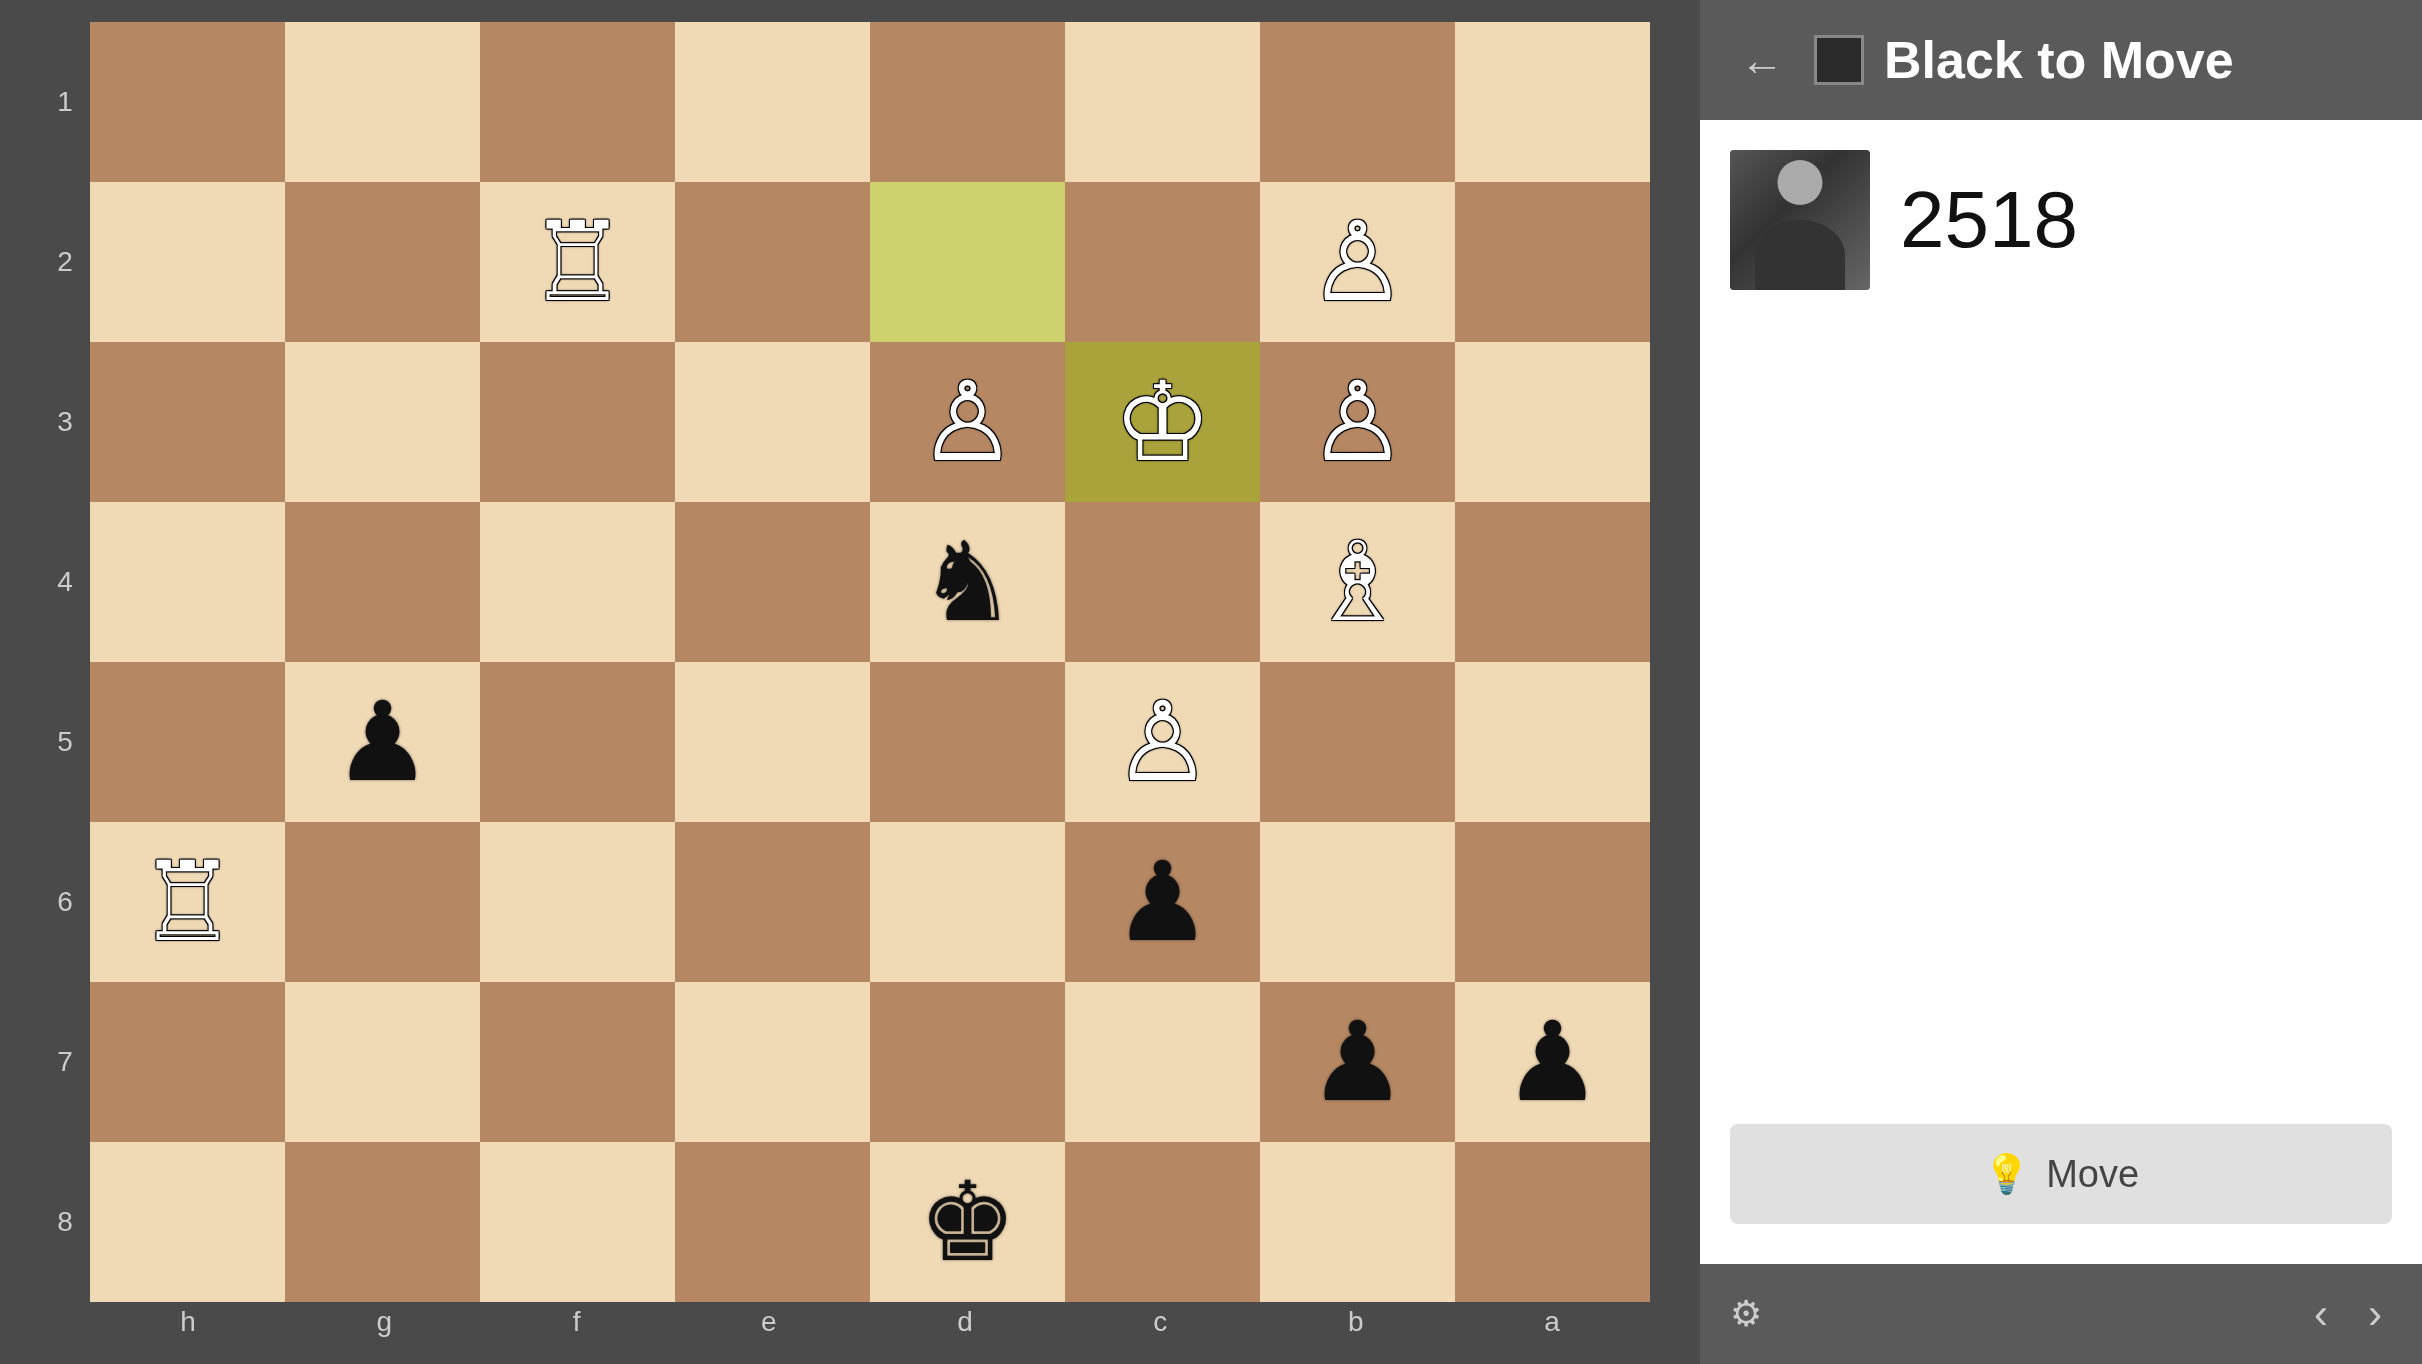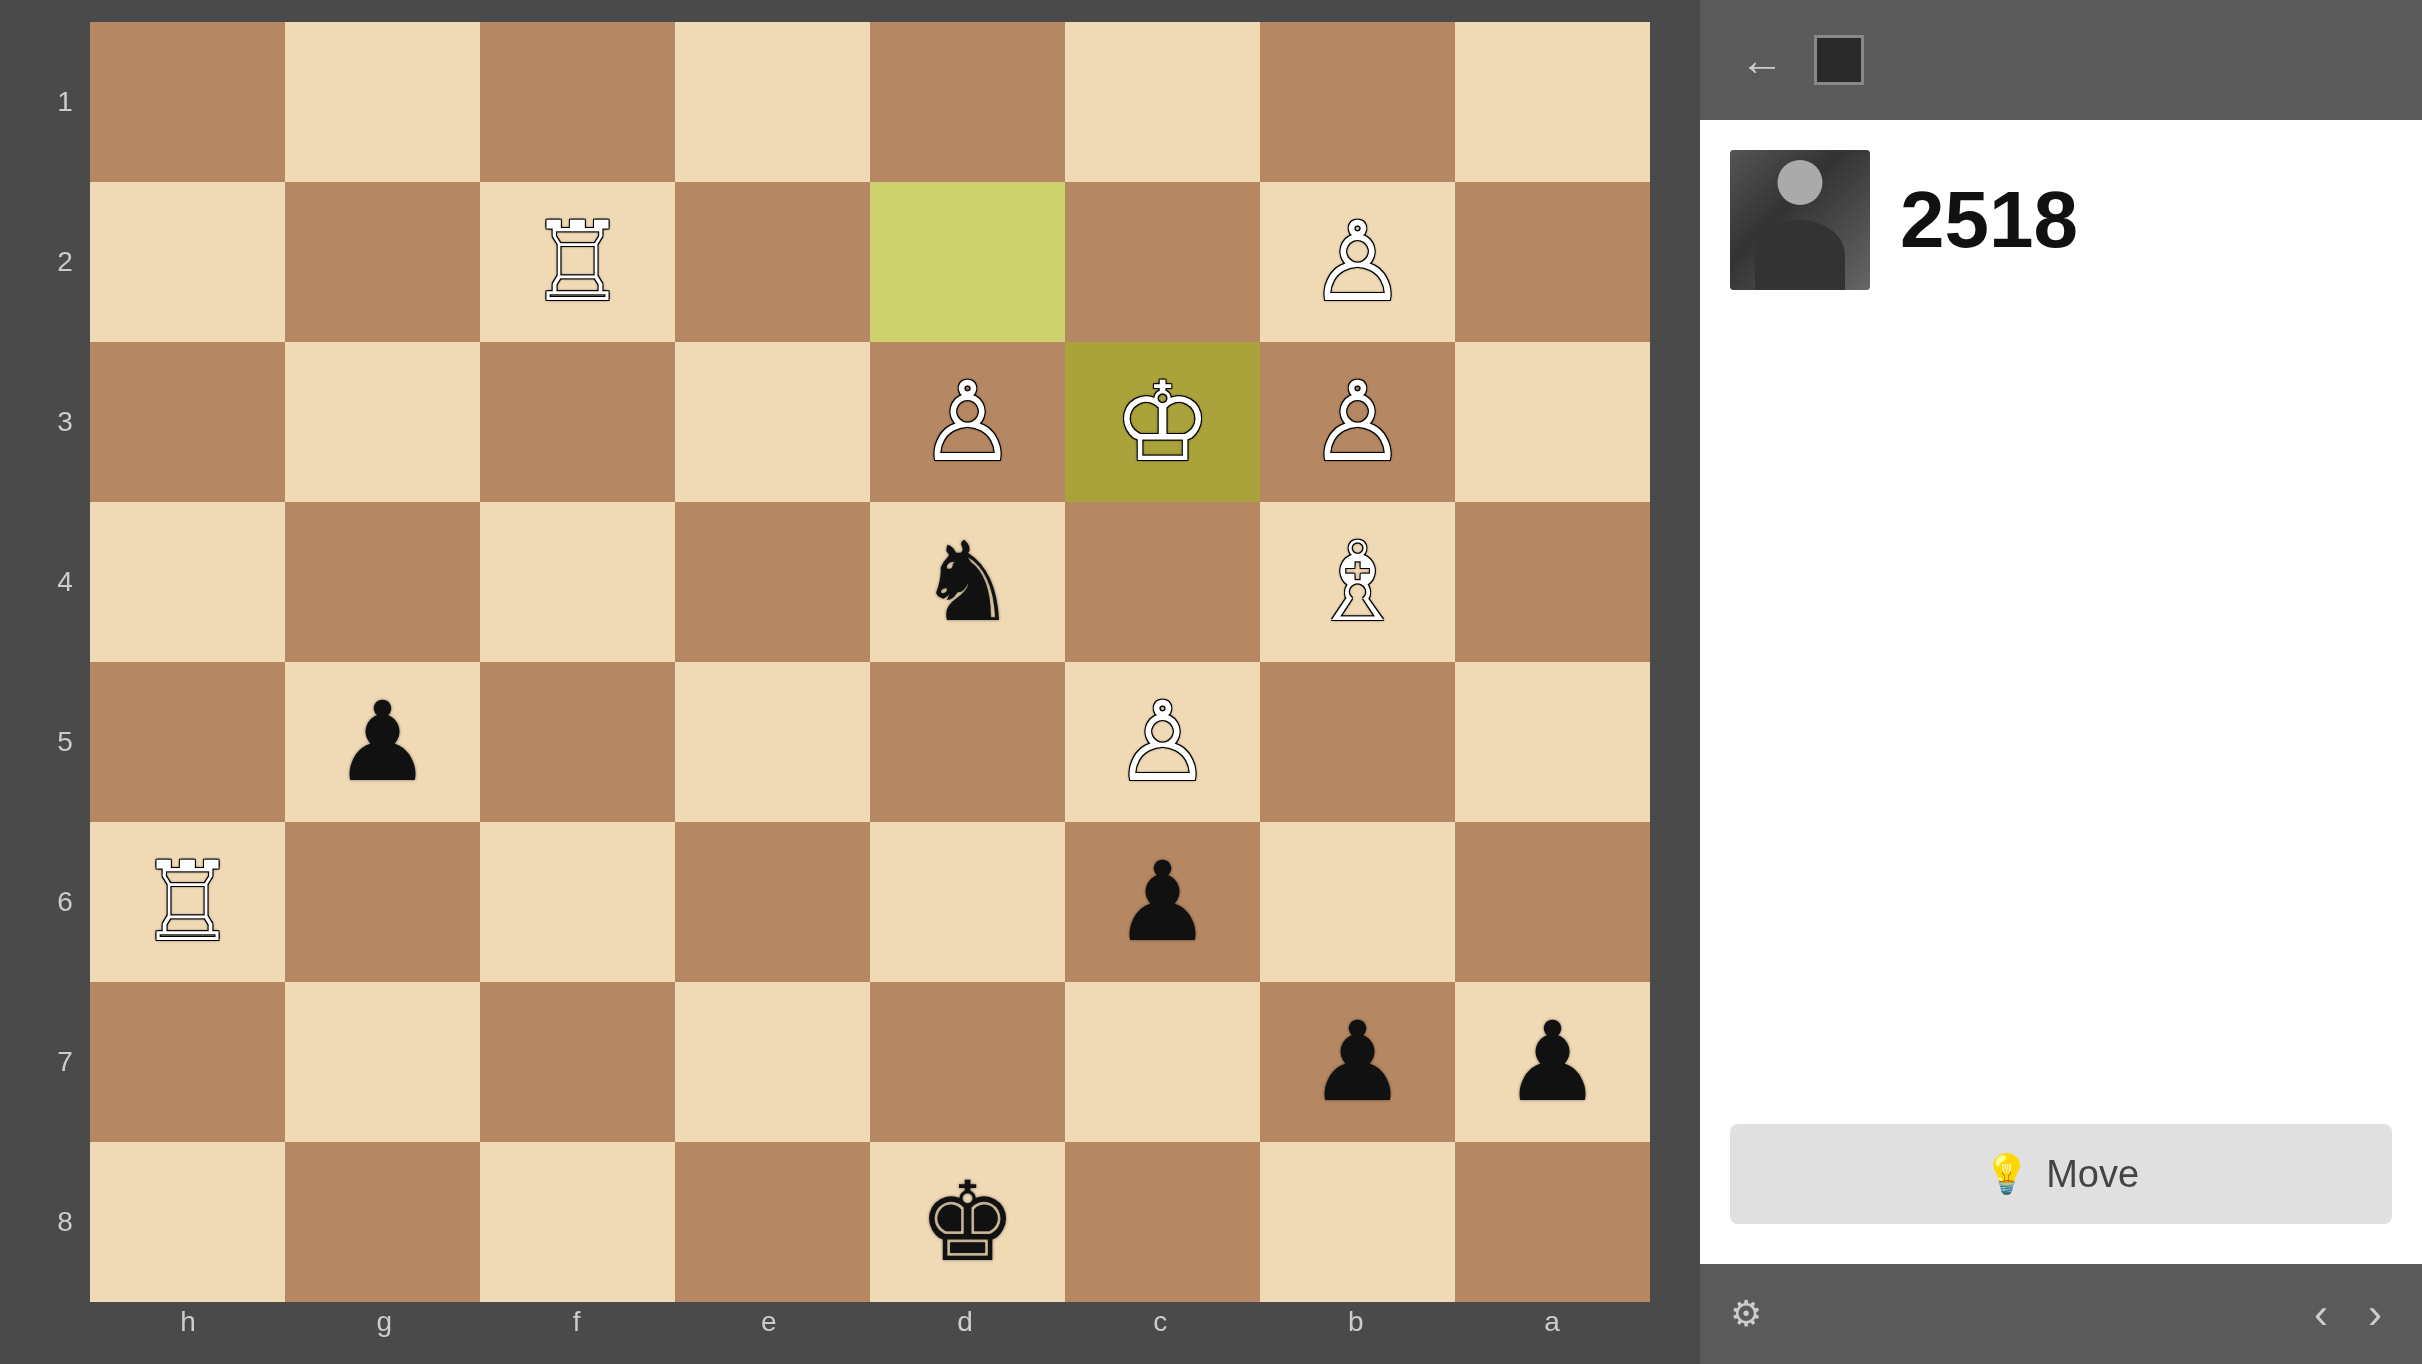--- a/index.html
+++ b/index.html
@@ -194,21 +194,21 @@
       left: 50%;
       transform: translateX(-50%);
       width: 90px;
       height: 70px;
       background: #333;
       border-radius: 50% 50% 0 0;
     }
 
     .player-rating {
       font-size: 80px;
-      font-weight: 700;
+      font-weight: 400;
       color: #111;
     }
 
     .hint-area {
       margin-top: auto;
       padding: 20px 0 10px 0;
     }
 
     .hint-btn {
       width: 100%;
@@ -384,20 +384,21 @@
       <span class="file-label">b</span>
       <span class="file-label">a</span>
     </div>
   </div>
 </div>
 
 <div class="right-panel">
   <div class="panel-header">
     <button class="back-btn">←</button>
     <div class="color-indicator"></div>
+    <span class="to-move-text">Black to Move</span>
   </div>
 
   <div class="panel-content">
     <div class="player-info">
       <div class="player-avatar">
         <div class="player-avatar-img"></div>
       </div>
       <span class="player-rating">2518</span>
     </div>
 

